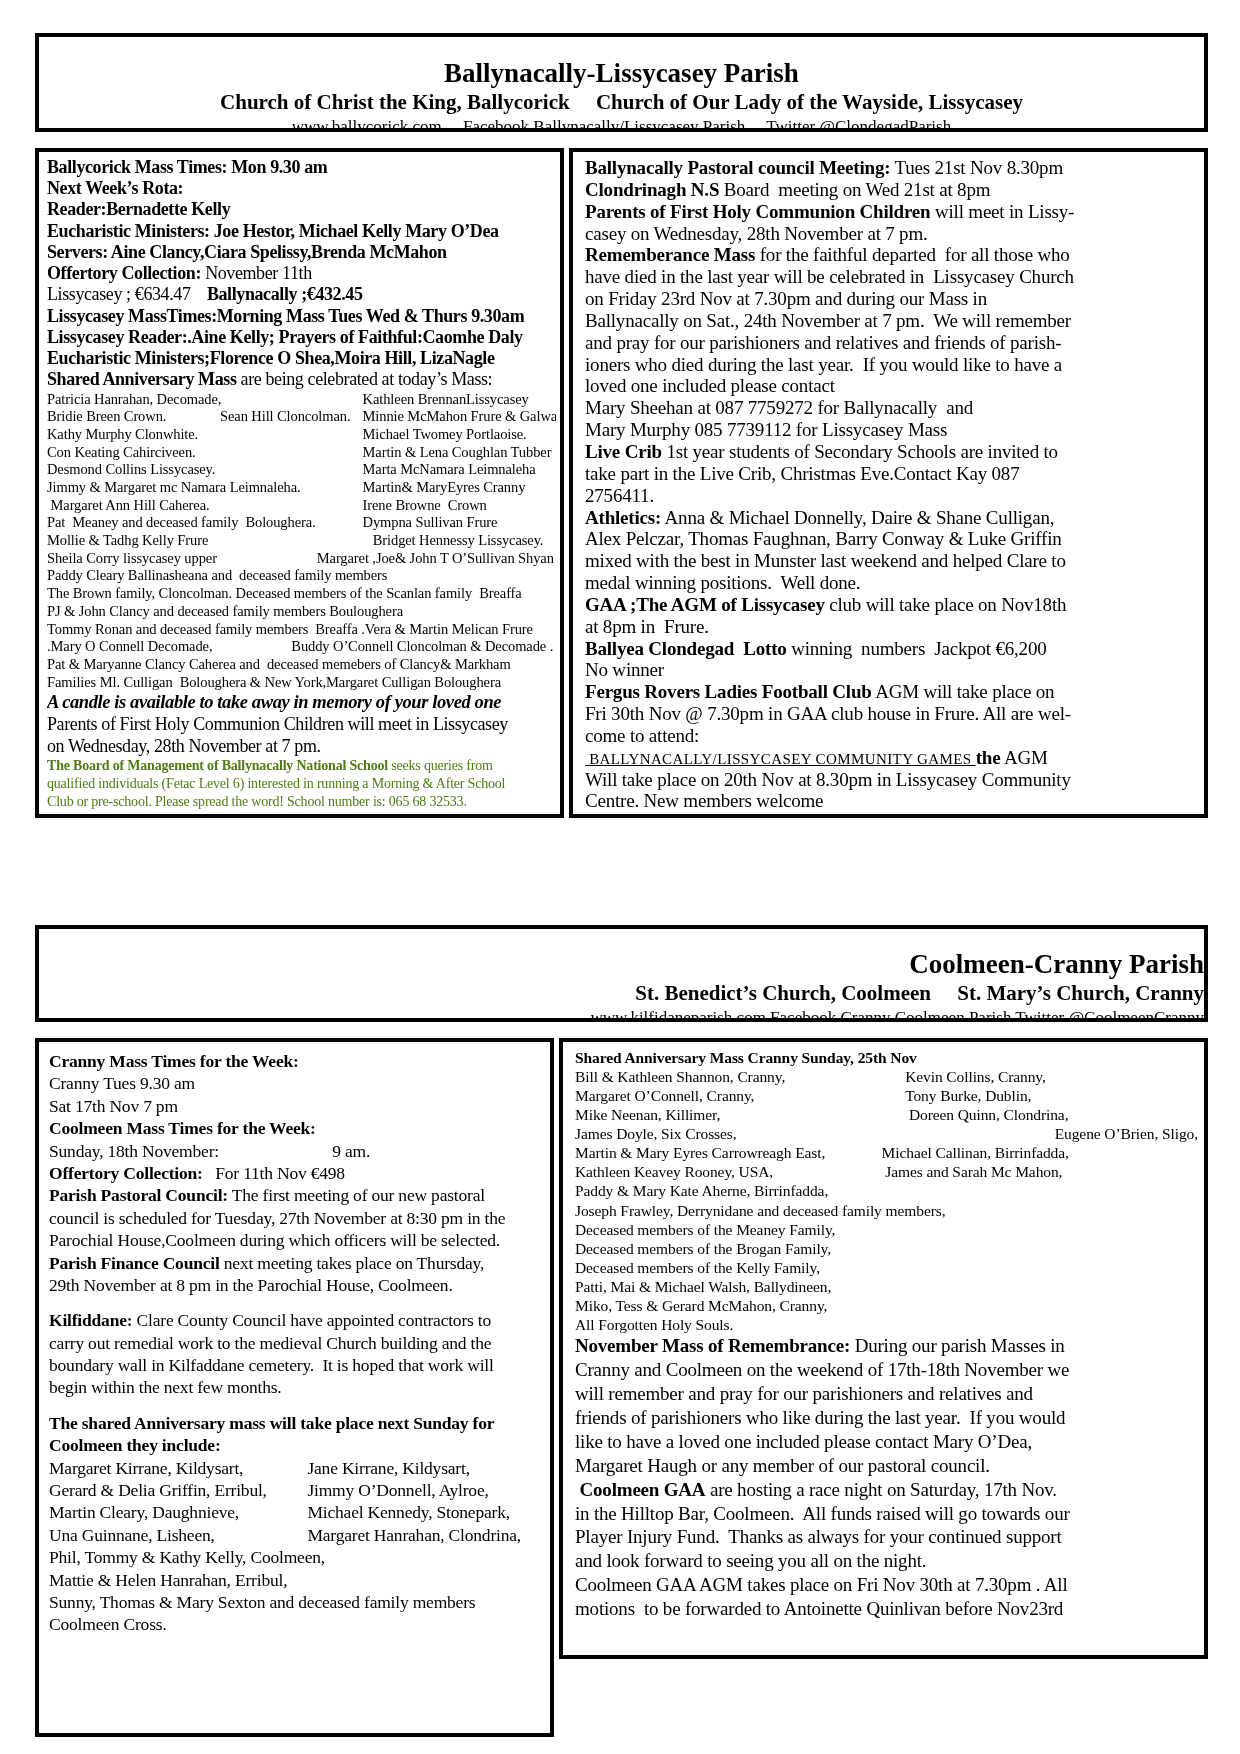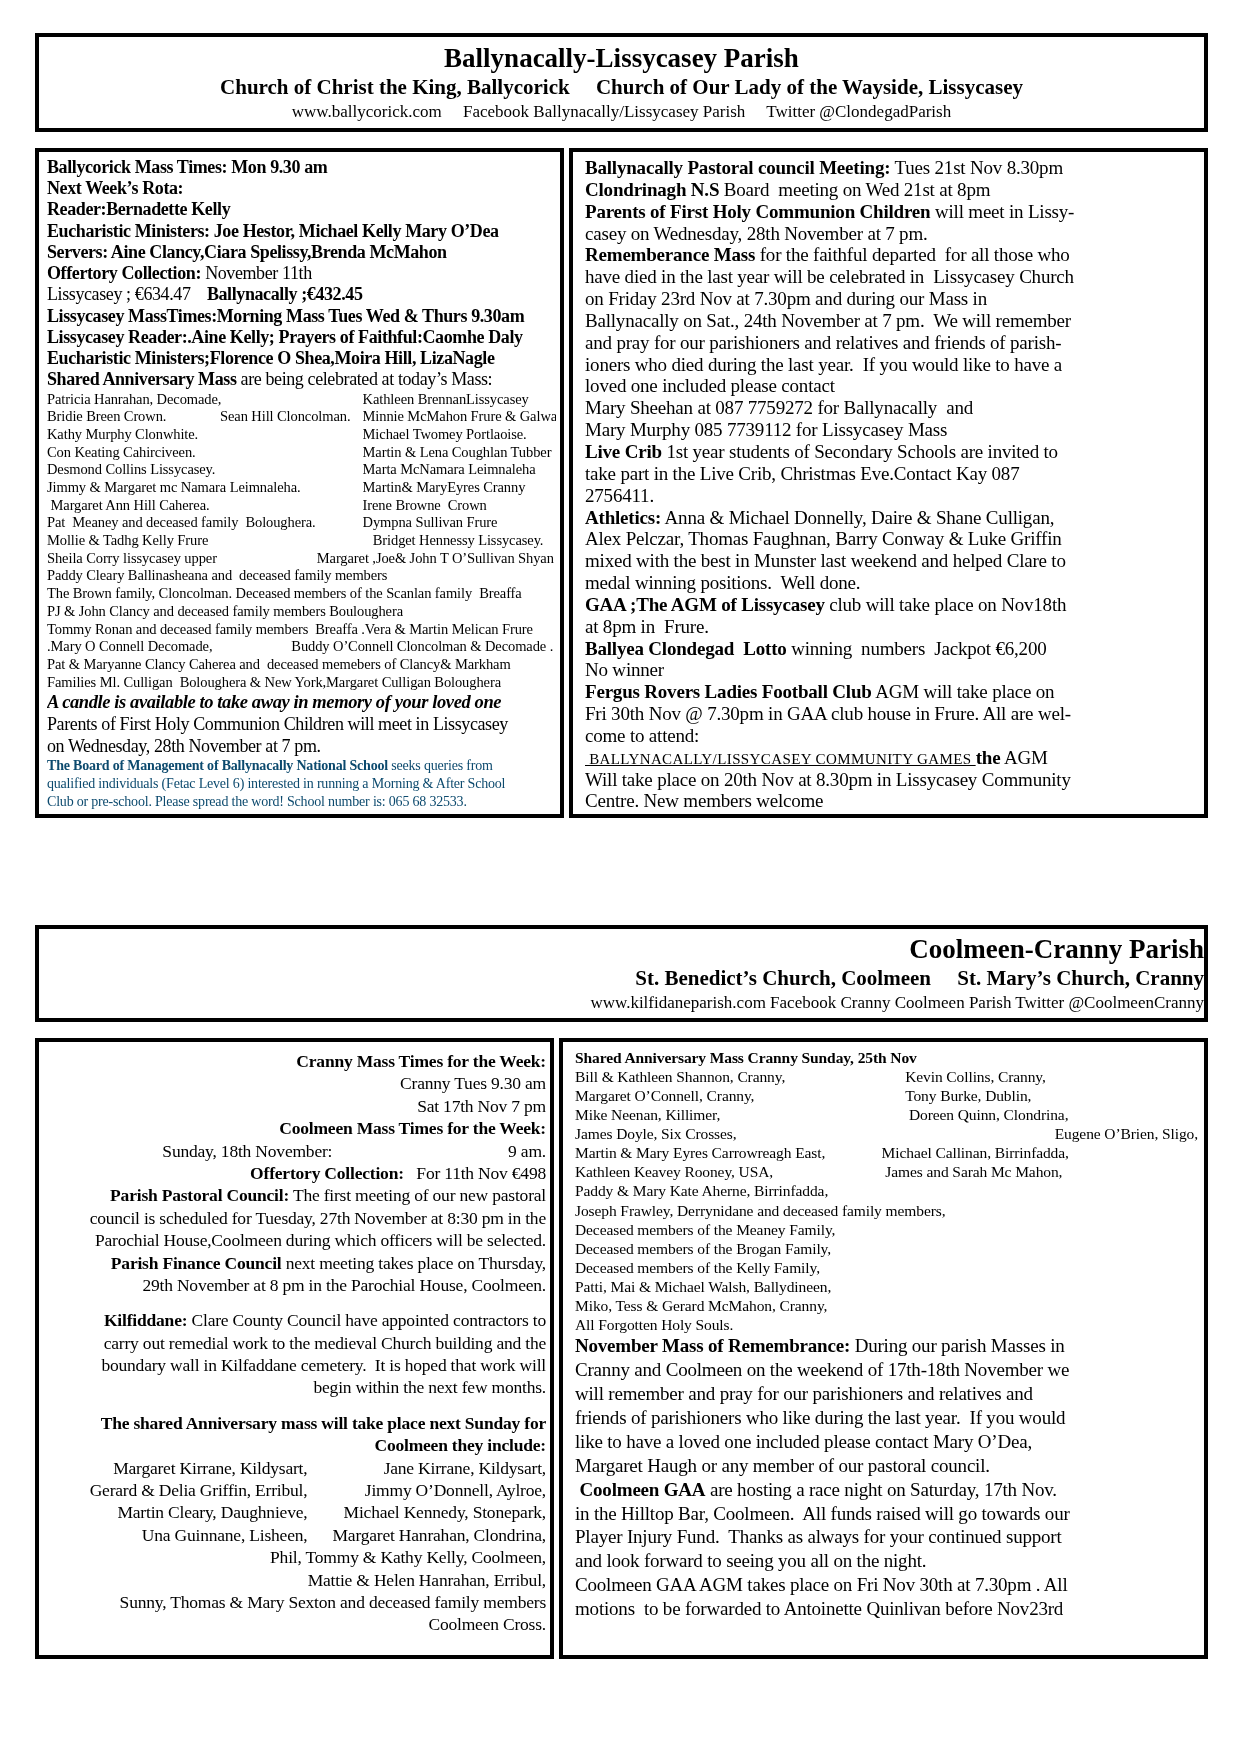--- a/index.html
+++ b/index.html
@@ -2,39 +2,39 @@
 <html><head>
 <meta charset="utf-8">
 <style>
   html,body{margin:0;padding:0;background:#fff;}
   #page{position:relative;width:1240px;height:1754px;background:#ffffff;
         font-family:"Liberation Serif","DejaVu Serif",serif;color:#000;overflow:hidden;}
   .box{position:absolute;border:4px solid #000;background:#fff;box-sizing:border-box;overflow:hidden;}
   
   #box-header1{left:35px;top:33px;width:1173px;height:99px;text-align:center;padding-top:5px;}
   #box-header2{left:35px;top:925px;width:1173px;height:97px;text-align:right;padding-top:4px;}
-  .h-title{font-size:27px;font-weight:bold;line-height:1.2;white-space:pre;}
+  .h-title{font-size:27px;font-weight:bold;line-height:1.2;white-space:pre;margin-top:15px;}
   .h-churches{font-size:21px;font-weight:bold;line-height:1.25;white-space:pre;}
   .h-contact{font-size:17px;line-height:1.3;white-space:pre;}
   
   #box-top-left{left:35px;top:148px;width:529px;height:670px;padding:5px 4px 4px 8px;}
   #box-top-right{left:569px;top:148px;width:639px;height:670px;padding:5px 8px 4px 12px;}
-  #box-bottom-left{left:35px;top:1038px;width:519px;height:621px;padding:8px 4px 4px 10px;text-align:right;}
+  #box-bottom-left{left:35px;top:1038px;width:519px;height:699px;padding:8px 4px 4px 10px;}
   #box-bottom-right{left:559px;top:1038px;width:649px;height:621px;padding:6px 6px 4px 12px;}
   .line{white-space:pre;overflow:hidden;}
   .cells{display:flex;}
   .cell{white-space:pre;overflow:hidden;display:inline-block;}
   .b{font-weight:bold;}
   .u{text-decoration:underline;}
   .caps{font-size:15px;letter-spacing:0.4px;}
   
   #box-top-left .line{font-size:18px;line-height:1.18;letter-spacing:-0.4px;}
   #box-top-left .line.names{font-size:14.5px;line-height:1.22;letter-spacing:-0.1px;}
   #box-top-left .line.candle{font-size:18.5px;font-weight:bold;font-style:italic;line-height:1.25;}
-  #box-top-left .line.gray{color:#0c4a6e;font-size:14px;line-height:1.3;letter-spacing:-0.2px;}
+  #box-top-left .line.gray{color:#4d7c0f;font-size:14px;line-height:1.3;letter-spacing:-0.2px;}
   #box-top-right .line{font-size:19px;line-height:1.15;letter-spacing:-0.2px;}
   #box-bottom-left .line{font-size:17.5px;line-height:1.28;letter-spacing:-0.2px;}
   #box-bottom-left .line.blank{height:13px;}
   #box-bottom-right .line{font-size:19px;line-height:1.26;letter-spacing:-0.2px;}
   #box-bottom-right .line.names2{font-size:15.5px;line-height:1.23;letter-spacing:-0.1px;}
 </style>
 </head>
 <body>
 
 <div id="page">

